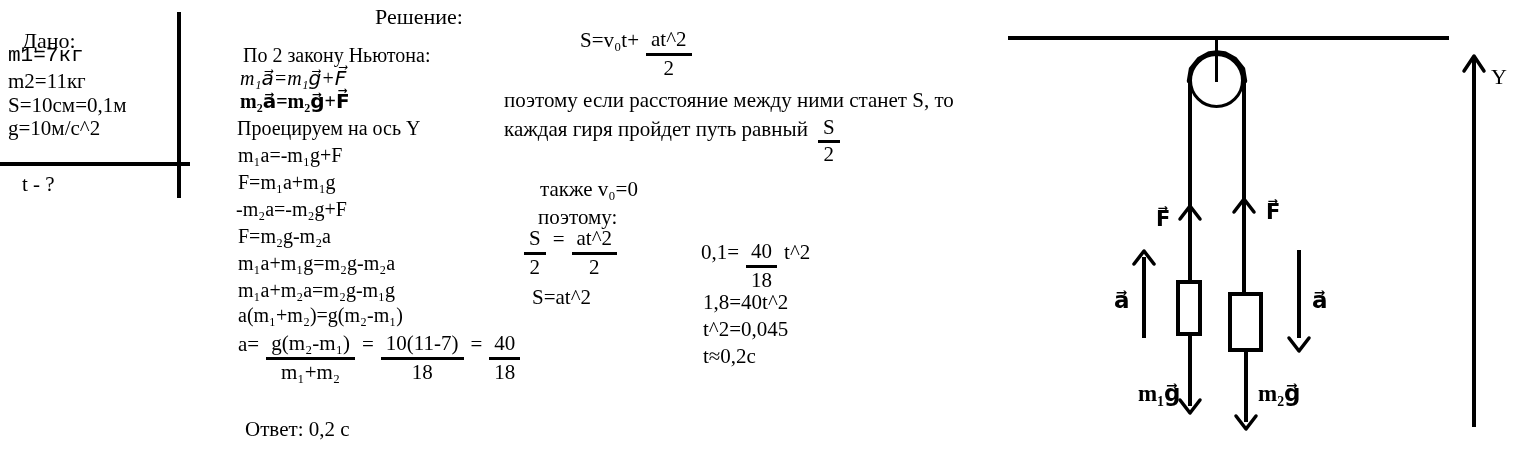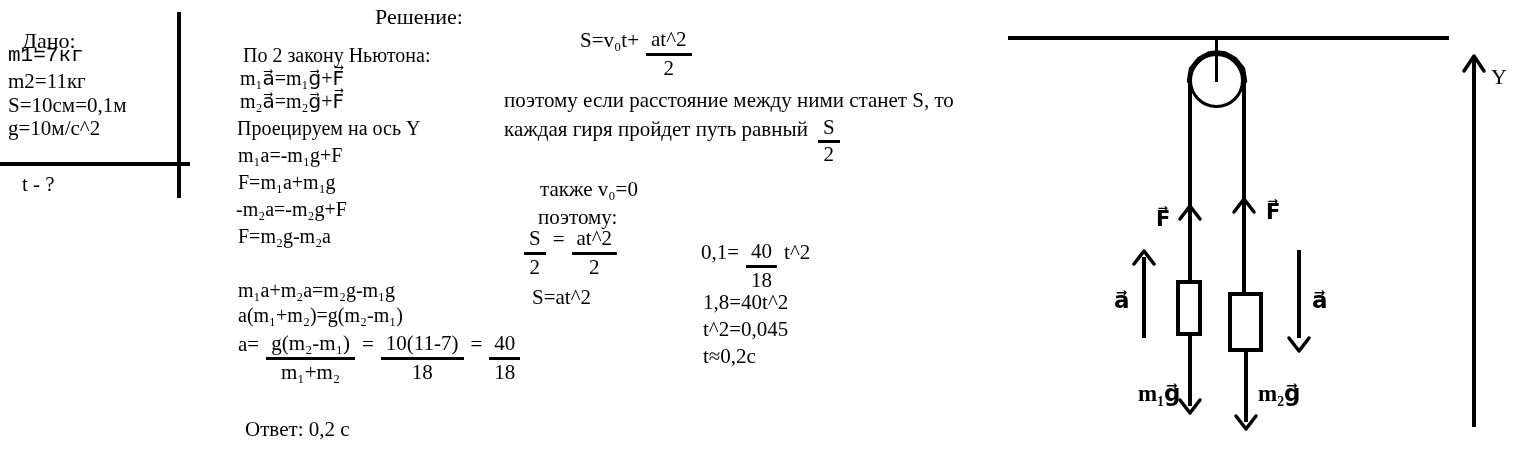--- a/index.html
+++ b/index.html
@@ -35,27 +35,28 @@
   <div class="abs t21" style="left:8px; top:69px;">m2=11кг</div>
   <div class="abs t21" style="left:8px; top:93px;">S=10см=0,1м</div>
   <div class="abs t21" style="left:8px; top:116px;">g=10м/c^2</div>
   <div class="hbar" style="left:0; top:162px; width:190px; height:4px;"></div>
   <div class="vbar" style="left:177px; top:12px; width:4px; height:186px;"></div>
   <div class="abs t21" style="left:22px; top:172px;">t - ?</div>
 
   <div class="abs t22" style="left:375px; top:4px;">Решение:</div>
 
   <div class="abs t20" style="left:243px; top:44px;">По 2 закону Ньютона:</div>
-  <div class="abs t20" style="left:240px; top:66px;">m₁a⃗=m₁g⃗+F⃗</div>
-  <div class="abs t20" style="left:240px; top:89px;">m₂a⃗=m₂g⃗+F⃗</div>
+  <div class="abs t20" style="left:240px; top:66px;font-style:italic;">m₁a⃗=m₁g⃗+F⃗</div>
+  <div class="abs t20" style="left:240px; top:89px;font-weight:bold;">m₂a⃗=m₂g⃗+F⃗</div>
   <div class="abs t20" style="left:237px; top:117px;">Проецируем на ось Y</div>
   <div class="abs t20" style="left:238px; top:144px;">m₁a=-m₁g+F</div>
   <div class="abs t20" style="left:238px; top:171px;">F=m₁a+m₁g</div>
   <div class="abs t20" style="left:236px; top:198px;">-m₂a=-m₂g+F</div>
   <div class="abs t20" style="left:238px; top:225px;">F=m₂g-m₂a</div>
+  <div class="abs t20" style="left:238px; top:252px;">m₁a+m₁g=m₂g-m₂a</div>
   <div class="abs t20" style="left:238px; top:279px;">m₁a+m₂a=m₂g-m₁g</div>
   <div class="abs t20" style="left:238px; top:304px;">a(m₁+m₂)=g(m₂-m₁)</div>
 
   <div class="abs t21 eqrow" style="left:238px; top:332px;">
     <span>a=</span>
     <span class="frac">
       <span class="num">g(m₂-m₁)</span>
       <span class="den">m₁+m₂</span>
     </span>
     <span>=</span>

